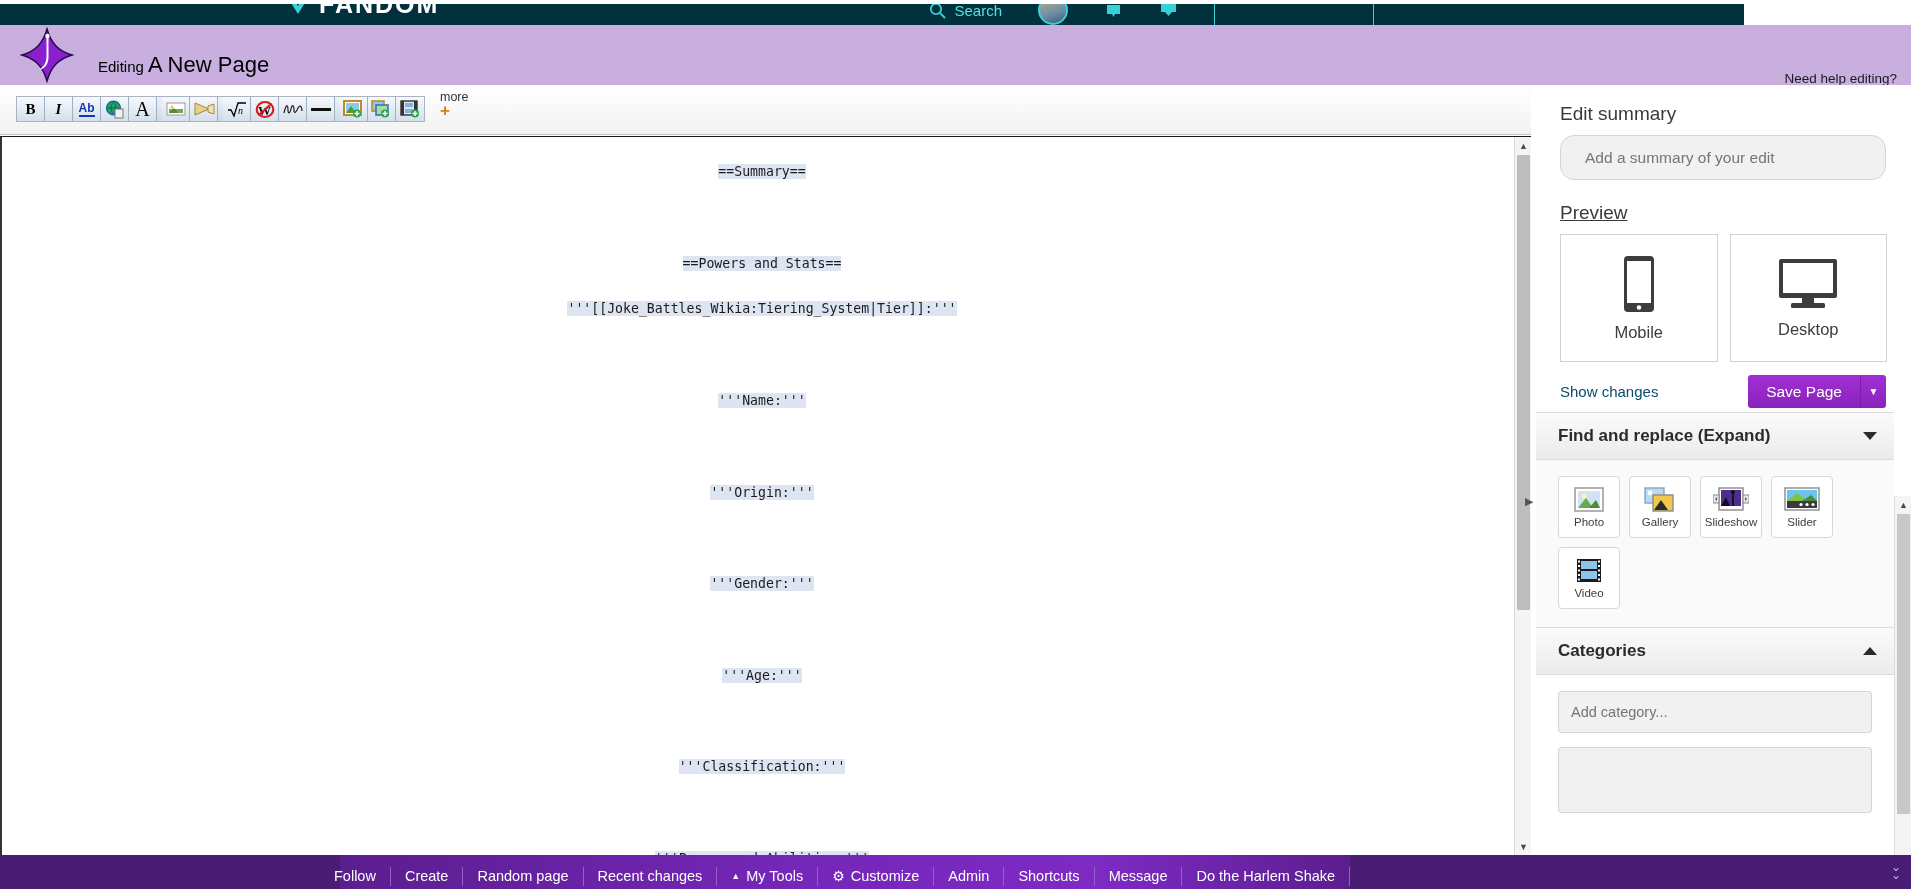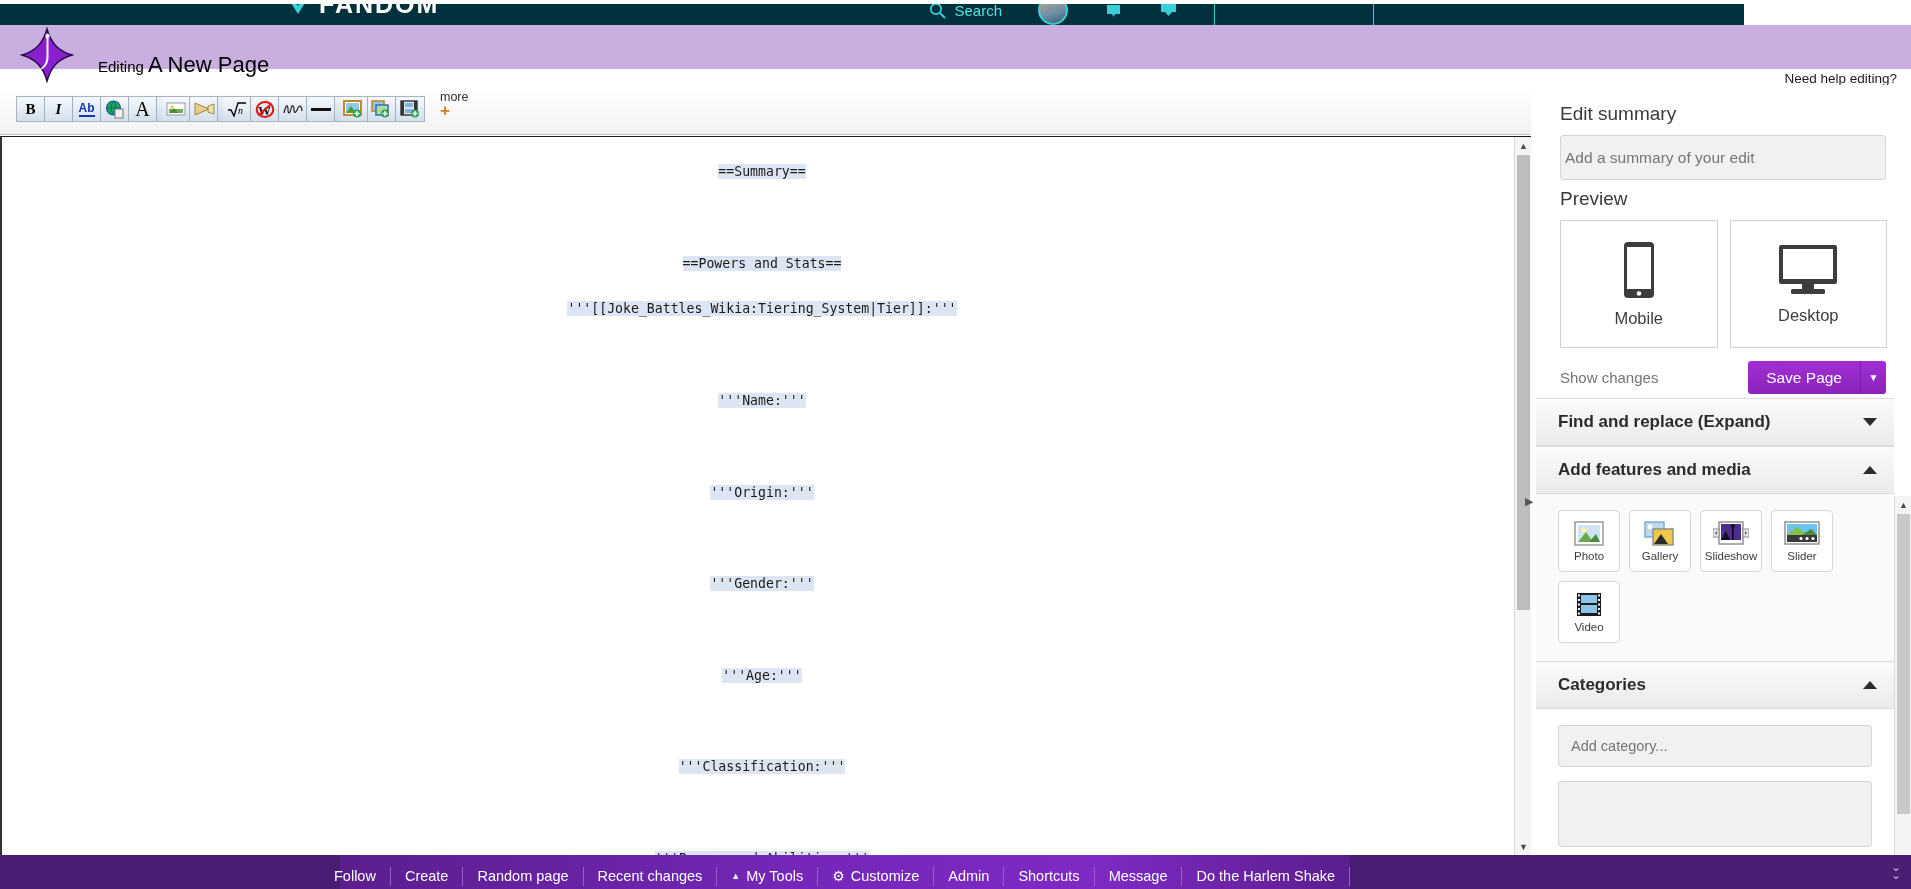--- a/index.html
+++ b/index.html
@@ -37,21 +37,21 @@
     background: linear-gradient(160deg,#c8a882 0%,#6b8fa8 60%,#3a5a70 100%);
     border: 2px solid #3ad0d8;
   }
   .gnav-icon { color: #3ad0d8; }
   .gnav-btn {
     width: 160px; height: 36px; border: 1px solid #3ad0d8; border-radius: 3px;
   }
 
   
   .edit-header {
-    position: absolute; top: 25px; left: 0; width: 1911px; height: 44px;
+    position: absolute; top: 25px; left: 0; width: 1911px; height: 60px;
     background: #c9aee0;
   }
   .wiki-logo {
     position: absolute; left: 20px; top: 2px;
     width: 54px; height: 56px;
   }
   .edit-title {
     position: absolute; left: 98px; top: 27px;
     font-size: 15px; color: #000;
     white-space: nowrap;
@@ -140,39 +140,39 @@
   .rail {
     position: absolute; top: 85px; left: 1536px; width: 375px; height: 792px;
     background: #ffffff; overflow: hidden;
   }
   .rail-top { padding: 18px 24px 0 24px; }
   .rail-h {
     font-size: 19px; color: #3a3a3a; font-weight: normal; margin: 0 0 10px 0;
   }
   .summary-input {
     width: 326px; height: 45px;
-    background: #f1f1f1; border: 1px solid #d5d5d5; border-radius: 3px;
+    background: #f1f1f1; border: 1px solid #d5d5d5; border-radius: 14px;
     color: #8f8f8f; font-size: 15.5px;
-    padding: 0 4px; outline: none;
+    padding: 0 24px; outline: none;
     font-family: "Liberation Sans", sans-serif;
   }
-  .rail-h2 { font-size: 19px; color: #3a3a3a; margin: 8px 0 10px 0; }
+  .rail-h2 { font-size: 19px; color: #3a3a3a; margin: 22px 0 10px 0; text-decoration: underline; }
   .preview-row { display: flex; gap: 12px; }
   .preview-card {
     width: 158px; height: 128px;
     border: 1px solid #d2d2d2; background: #fff;
     display: flex; flex-direction: column; align-items: center; justify-content: center;
     cursor: pointer;
   }
   .preview-card .label { font-size: 16.5px; color: #3c3c3c; margin-top: 10px; }
   .actions-row {
     display: flex; align-items: center; justify-content: space-between;
     margin-top: 13px; width: 326px;
   }
-  .show-changes { color: #737373; font-size: 15px; cursor: pointer; }
+  .show-changes { color: #0c4a6e; font-size: 15px; cursor: pointer; }
   .save-group { display: flex; }
   .save-btn {
     background: linear-gradient(#a12fd4,#8a23bb);
     color: #fff; font-size: 15.5px; border: none;
     padding: 0 18px; height: 33px; border-radius: 3px 0 0 3px; cursor: pointer;
     font-family: "Liberation Sans", sans-serif;
   }
   .save-caret {
     background: linear-gradient(#a12fd4,#8a23bb);
     width: 26px; height: 33px; border-radius: 0 3px 3px 0;
@@ -467,28 +467,20 @@
         <span class="t">Find and replace (Expand)</span>
         <span>
           <svg width="16" height="10" viewBox="0 0 16 10">
               <path d="M1 1 L8 9 L15 1 Z" fill="#2b2b2b"></path>
             </svg>
         </span>
       </div>
     </div>
 
     <div>
-      <div class="module-head">
-        <span class="t">Add features and media</span>
-        <span>
-          <svg width="16" height="10" viewBox="0 0 16 10">
-              <path d="M1 9 L8 1 L15 9 Z" fill="#2b2b2b"></path>
-            </svg>
-        </span>
-      </div>
       <div class="module-body">
         <div class="media-grid">
 
           <div class="media-tile">
             <span>
               <svg width="32" height="26" viewBox="0 0 32 26">
                 <rect x="2" y="1" width="28" height="23" fill="#fff" stroke="#9f9f9f" stroke-width="1.6"></rect>
                 <rect x="5" y="4" width="22" height="17" fill="#cfe3f2"></rect>
                 <circle cx="11" cy="9" r="2.6" fill="#fdf3b0"></circle>
                 <path d="M5 21 L13 11 L20 21 Z" fill="#6aa84f"></path>

